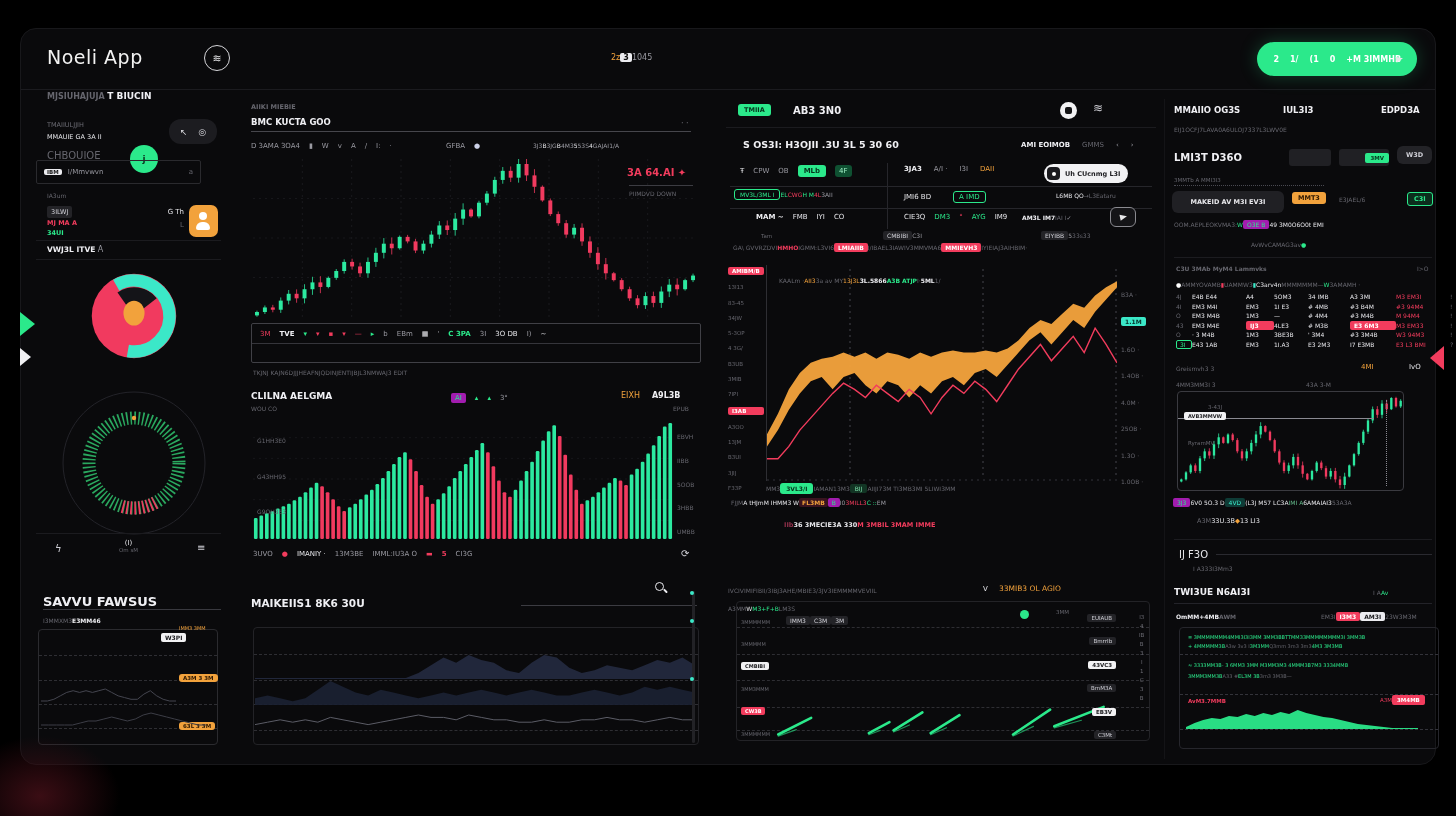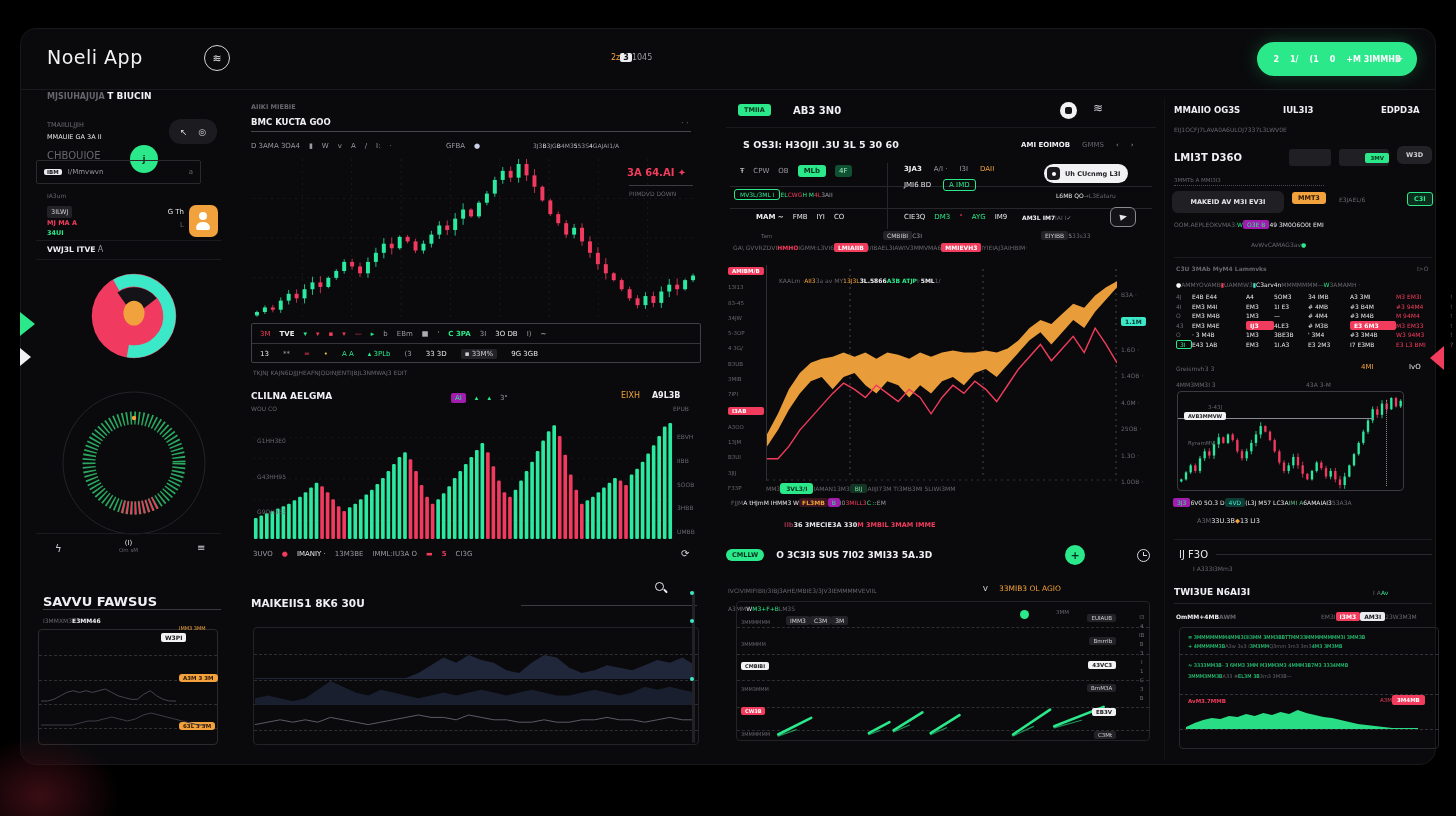--- a/index.html
+++ b/index.html
@@ -346,32 +346,20 @@
         <span class="tk d">b</span>
         <span class="tk d">EBm</span>
         <span class="tk w">▦</span>
         <span class="tk d">'</span>
         <span class="tk gb">C 3PA</span>
         <span class="tk d">3I</span>
         <span class="tk w">3O DB</span>
         <span class="tk d">I)</span>
         <span class="tk w">~</span>
       </div>
-    <div class="row" style="height:19px;padding:0 8px;gap:14px">
-        <span class="tk w">13</span>
-        <span class="tk d">**</span>
-        <span class="tk r">=</span>
-        <span class="tk y">•</span>
-        <span class="tk g">A A</span>
-        <span class="tk g">▴ 3PLb</span>
-        <span class="tk d">(3</span>
-        <span class="tk w">33 3D</span>
-        <span class="tk chip">▪ 33M%</span>
-        <span class="tk w">9G 3GB</span>
-      </div>
   </div>
   <div class="abs row6" style="left:232px;top:340px;width:446px;justify-content:space-between"><span class="tk dd">TKJNJ KAJN6</span><span class="tk dd">DJJJHE</span><span class="tk dd">AFNJQ</span><span class="tk dd">DINJEN</span><span class="tk dd">TIJBJL3NM</span><span class="tk dd">WAJ3 EDIT</span></div>
 
   <div class="abs bw" style="left:230px;top:362px;font-size:9px">CLILNA AELGMA</div>
   <div class="abs dd" style="left:230px;top:376px;font-size:6px">WOU CO</div>
   <div class="abs row" style="left:430px;top:364px">
       <span class="tk gchip">AI</span>
       <span class="tk g">▴</span>
       <span class="tk g">▴</span>
       <span class="tk d">3°</span>
@@ -518,21 +506,21 @@
         <span class="tk d">A/I ·</span>
         <span class="tk d">I3I</span>
         <span class="tk ob">DAII</span>
       </div>
     <div class="abs toggle" style="left:318px;top:3px">
         <span class="knob"></span>
         <span>Uh CUcnmg L3I</span>
       </div>
     <div class="hline" style="left:4px;right:4px;top:25px;background:#26262b"></div>
     <div class="abs row6" style="left:8px;top:30px"><span class="tk pgo">MV3L/3ML I</span><span class="tk g">EL</span><span class="tk r">CWG</span><span class="tk g">H M</span><span class="tk r">4L</span><span class="tk d">3A</span><span class="tk d">II</span></div>
-    <div class="abs row" style="left:178px;top:18px;gap:12px">
+    <div class="abs row" style="left:178px;top:30px;gap:22px">
         <span class="tk w">JMI6 BD</span>
         <span class="tk pgo">A IMD</span>
       </div>
     <div class="abs row6" style="left:330px;top:31px"><span class="tk w">L6MB  QO</span><span class="tk dd">→L3Eataru</span></div>
     <div class="hline" style="left:4px;right:4px;top:47px;background:#26262b"></div>
     <div class="abs row" style="left:30px;top:52px">
         <span class="tk bw">MAM ~</span>
         <span class="tk w">FMB</span>
         <span class="tk w">IYI</span>
         <span class="tk w">CO</span>
@@ -589,26 +577,20 @@
       <span class="tk dd">1.4OB ·</span>
       <span class="tk dd">4.0M ·</span>
       <span class="tk dd">25OB ·</span>
       <span class="tk dd">1.3O ·</span>
       <span class="tk dd">1.0OB ·</span>
     </div>
   <div class="abs row6" style="left:745px;top:456px;width:351px;justify-content:space-between;gap:4px"><span class="tk dd">MM3</span><span class="tk pg">3VL3/I</span><span class="tk dd">IAMAN</span><span class="tk dd">13M3</span><span class="tk gchipd">BIJ</span><span class="tk dd">AIIJI</span><span class="tk dd">73M TI3MB</span><span class="tk dd">3MI 5LIWI</span><span class="tk dd">3MM</span></div>
   <div class="abs row6" style="left:710px;top:470px;width:420px;justify-content:space-between"><span class="tk dd">FJJM</span><span class="tk w">A tHJm</span><span class="tk w">M IHMM3 W</span><span class="tk orb">FL3MB</span><span class="tk gchip">B</span><span class="tk d">I0</span><span class="tk r">3MI</span><span class="tk r">LL3</span><span class="tk g">C ::</span><span class="tk d">EM</span></div>
   <div class="abs row65" style="left:745px;top:492px;width:385px;justify-content:space-between;font-weight:700"><span class="tk dr">IIb</span><span class="tk w">36 3ME</span><span class="tk w">CIE</span><span class="tk w">3A 330</span><span class="tk r">M 3MB</span><span class="tk r">IL 3MA</span><span class="tk r">M IMME</span></div>
 
-  <div class="abs" style="left:705px;top:514px;width:430px;height:24px;display:flex;align-items:center;gap:12px">
-    <span class="pg" style="border-radius:9px;font-size:6.5px">CMLLW</span>
-    <span class="bw" style="font-size:9px">O 3C3I3  SUS 7I02  3MI33  5A.3D</span>
-    <span class="pluscircle" style="margin-left:auto">+</span>
-    <span class="clock" style="margin:0 6px 0 40px"></span>
-  </div>
 
   <div class="abs row6" style="left:707px;top:558px;gap:10px"><span class="tk dd">IV</span><span class="tk dd">CIVIMI</span><span class="tk dd">FIBI</span><span class="tk dd">I/3</span><span class="tk dd">IBJ3A</span><span class="tk dd">HE/MBIE3/3JV3I</span><span class="tk dd">EMMMMVEVIIL</span></div>
   <div class="abs w" style="left:962px;top:556px;font-size:7px">V</div>
   <div class="abs ob" style="left:978px;top:555px;font-size:7.5px">33MIB3 OL AGIO</div>
   <div class="abs row6" style="left:707px;top:576px;gap:14px"><span class="tk dd">A</span><span class="tk dd">3MM</span><span class="tk w">W</span><span class="tk g">M3+F+B</span><span class="tk dd">LM3S</span></div>
   <div class="abs row6" style="left:765px;top:588px;gap:4px"><span class="tk chip">IMM3</span><span class="tk chip">C3M</span><span class="tk chip">3M</span></div>
   <div class="abs dd" style="left:1035px;top:580px;font-size:5.5px">3MM</div>
   <div class="abs" style="left:999px;top:581px;width:9px;height:9px;border-radius:50%;background:var(--green)"></div>
   <div class="abs chartbox" style="left:715px;top:572px;width:414px;height:140px;border-color:#232327">
     <div class="dash" style="top:25px"></div>

